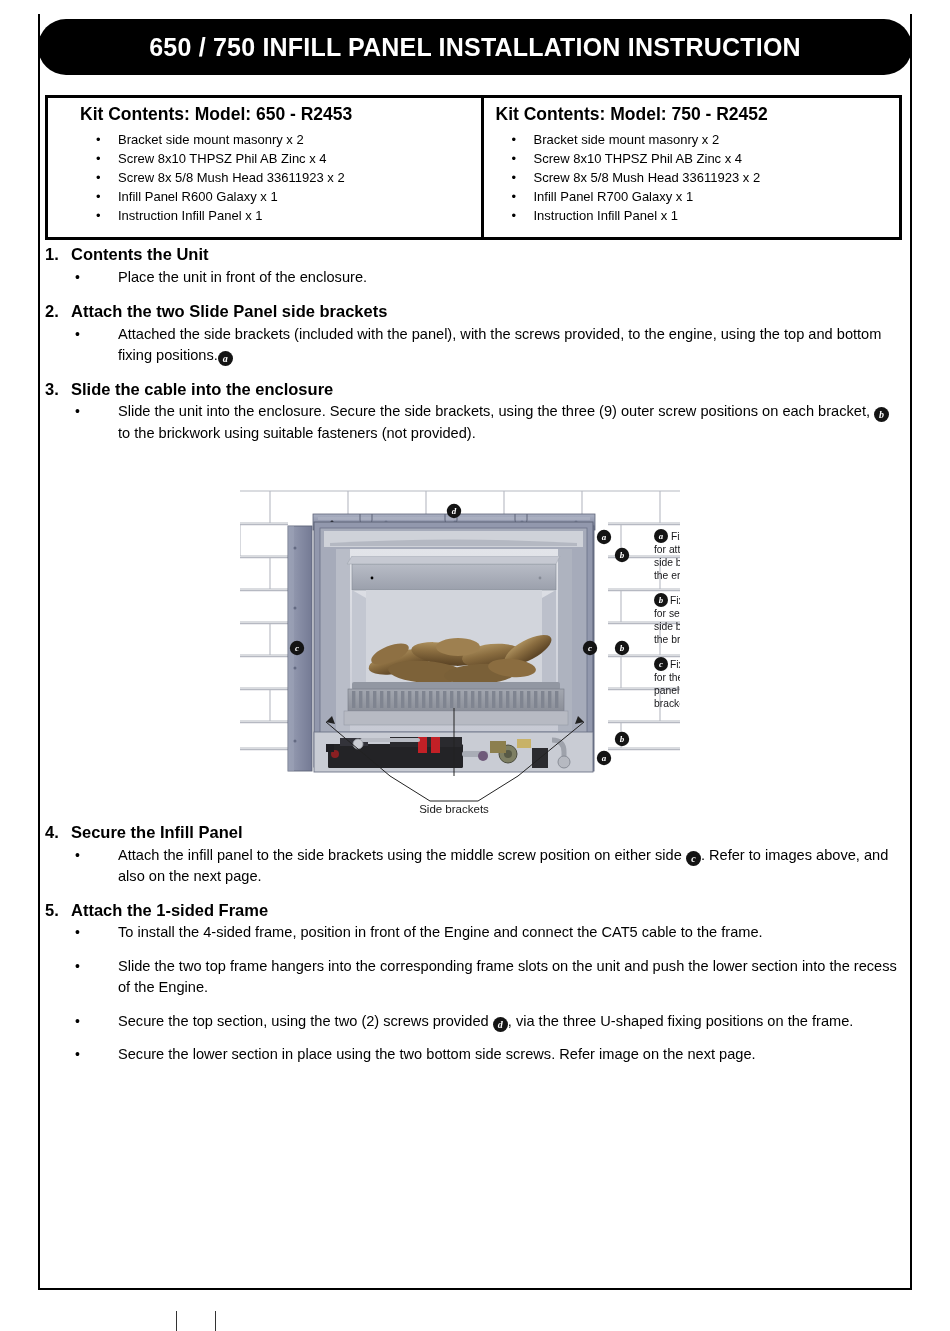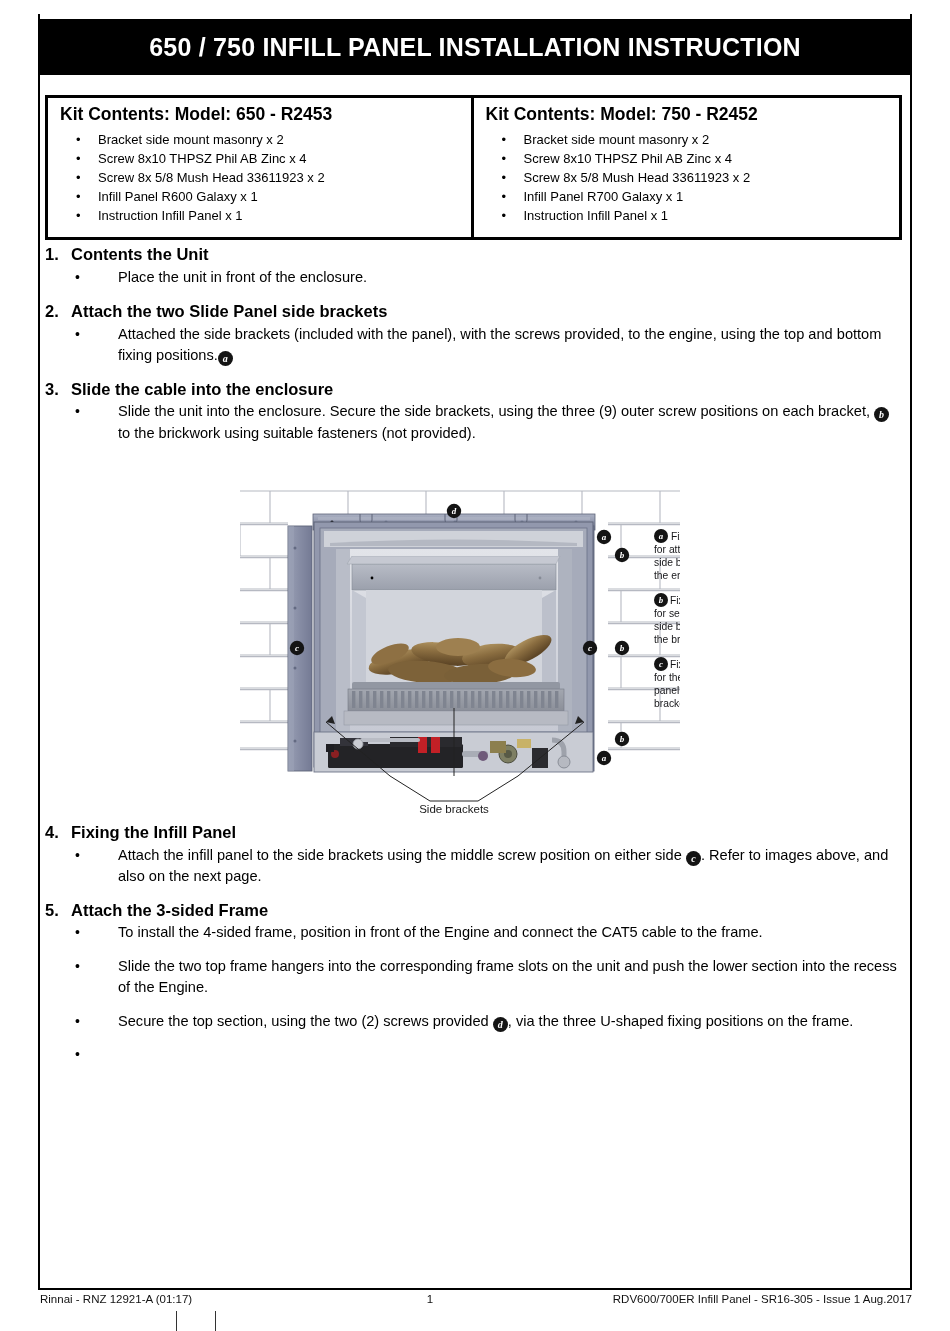--- a/index.html
+++ b/index.html
@@ -28,35 +28,37 @@
   .title-bar {
     position: absolute;
     left: 38px; top: 19px;
     width: 874px; height: 56px;
     background: #000000;
     color: #ffffff;
     display: flex;
     align-items: center;
     justify-content: center;
     letter-spacing: 0.2px;
+    border-radius: 28px;
   }
   .title-bar .title-text {
     font-size: 25px;
     font-weight: bold;
     line-height: 1;
   }
 
   
   .kit-wrap {
     position: absolute;
     left: 45px; top: 95px;
     width: 857px; height: 145px;
     border: 3px solid #000;
     display: flex;
     background: #fff;
+    padding-left: 20px;
   }
   .kit-col {
     flex: 1 1 50%;
     padding: 7px 10px 4px 12px;
     min-width: 0;
   }
   .kit-col.left { border-right: 3px solid #000; }
   .kit-title {
     font-size: 17.5px;
     font-weight: bold;
@@ -570,58 +572,54 @@
         </g>
       </g>
     </svg>
   </div>
 
   <div class="steps" style="top:822px;">
 
     <div class="step">
       <div class="step-head">
         <span class="step-num">4.</span>
-        <span class="step-title">Fixing the Infill Panel</span>
+        <span class="step-title">Secure the Infill Panel</span>
       </div>
       <ul class="step-body">
         <li style="margin-bottom:12px;">
           <span class="bullet">•</span>
           <span>Attach the infill panel to the side brackets using the middle screw position on either side</span>
           <span class="badge">c</span><span>. Refer to images above, and also on the next page.</span>
         </li>
       </ul>
     </div>
 
     <div class="step">
       <div class="step-head">
         <span class="step-num">5.</span>
-        <span class="step-title">Attach the 3-sided Frame</span>
+        <span class="step-title">Attach the 1-sided Frame</span>
       </div>
       <ul class="step-body">
         <li style="margin-bottom:12px;">
           <span class="bullet">•</span>
           <span>To install the 4-sided frame, position in front of the Engine and connect the CAT5 cable to the frame.</span>
         </li>
         <li style="margin-bottom:12px;">
           <span class="bullet">•</span>
           <span>Slide the two top frame hangers into the corresponding frame slots on the unit and push the lower section into the recess of the Engine.</span>
         </li>
         <li style="margin-bottom:12px;">
           <span class="bullet">•</span>
           <span>Secure the top section, using the two (2) screws provided</span>
           <span class="badge">d</span><span>, via the three U-shaped fixing positions on the frame.</span>
         </li>
         <li>
           <span class="bullet">•</span>
+          <span>Secure the lower section in place using the two bottom side screws. Refer image on the next page.</span>
         </li>
       </ul>
     </div>
   </div>
 
-  <div class="footer">
-    <div class="f-left">Rinnai - RNZ 12921-A (01:17)</div>
-    <div class="f-center">1</div>
-    <div class="f-right">RDV600/700ER Infill Panel - SR16-305 - Issue 1 Aug.2017</div>
-  </div>
 
   <div class="tick" style="left:176px; top:1311px; height:20px;"></div>
   <div class="tick" style="left:215px; top:1311px; height:20px;"></div>
 </div>
 
 </body></html>

